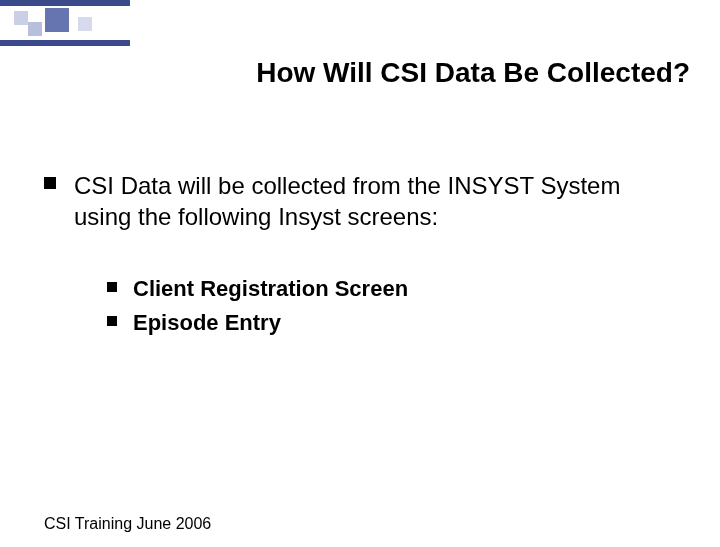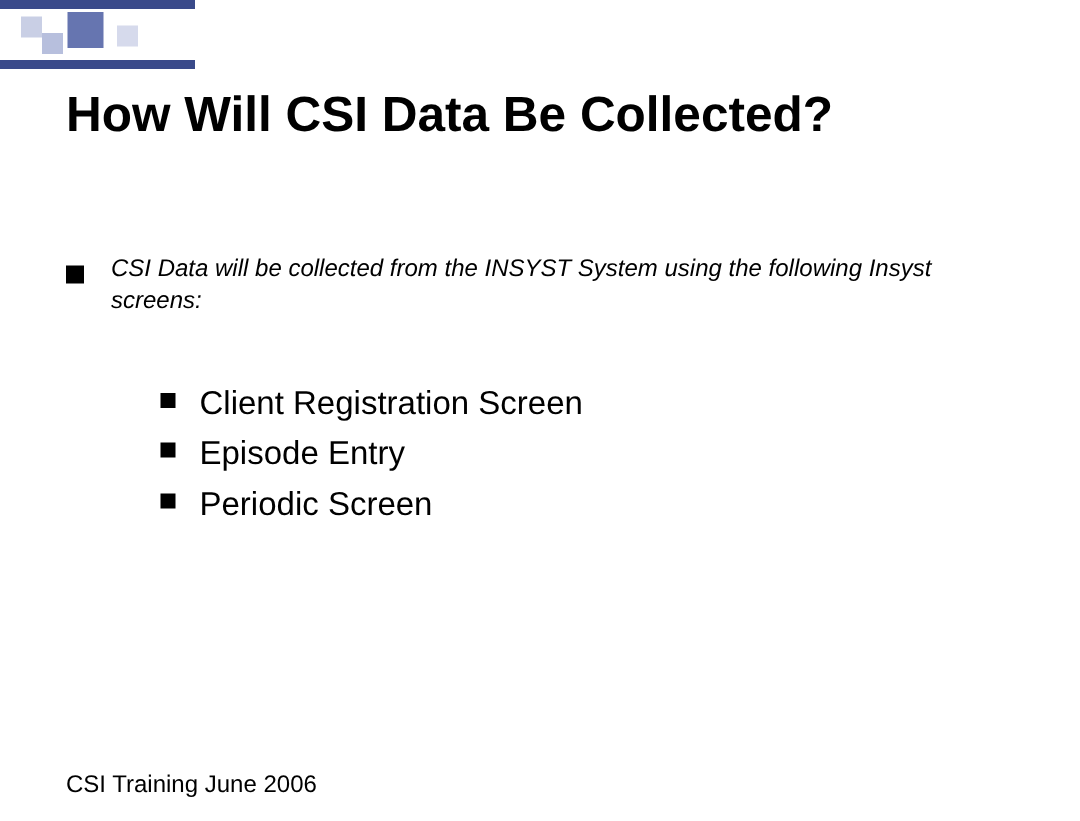--- a/index.html
+++ b/index.html
@@ -43,23 +43,24 @@
   .deco .sq1 { top: 11px; left: 14px; background: #c9cfe5; }
   .deco .sq2 { top: 22px; left: 28px; background: #b7bfdd; }
   .deco .sq3 { top: 8px;  left: 45px; background: #6675b0; width: 24px; height: 24px; }
   .deco .sq4 { top: 17px; left: 78px; background: #d6daec; }
 
   .title {
     position: absolute;
     top: 56px;
     left: 44px;
     right: 30px;
-    font-size: 33px;
+    font-size: 28px;
     font-weight: bold;
     line-height: 1.2;
+    text-align: right;
   }
 
   .content {
     position: absolute;
     top: 170px;
     left: 44px;
     right: 50px;
   }
 
   .row {
@@ -76,28 +77,28 @@
   }
   .bullet-small {
     width: 10px;
     height: 10px;
     background: #000;
     flex: 0 0 10px;
     margin-top: 8px;
     margin-right: 16px;
   }
   .intro-text {
-    font-size: 16px;
+    font-size: 24px;
     line-height: 1.3;
-    font-style: italic;
   }
 
   .sub-list {
     margin-top: 42px;
     margin-left: 63px;
+    font-weight: bold;
   }
   .sub-list .row {
     margin-bottom: 4px;
   }
   .sub-text {
     font-size: 22px;
     line-height: 1.35;
   }
 
   .footer {
@@ -129,20 +130,16 @@
 
   <div class="sub-list">
     <div class="row">
       <span class="bullet-small"></span>
       <span class="sub-text">Client Registration Screen</span>
     </div>
     <div class="row">
       <span class="bullet-small"></span>
       <span class="sub-text">Episode Entry</span>
     </div>
-    <div class="row">
-      <span class="bullet-small"></span>
-      <span class="sub-text">Periodic Screen</span>
-    </div>
   </div>
 </div>
 
 <div class="footer">CSI Training June 2006</div>
 
 </body></html>

